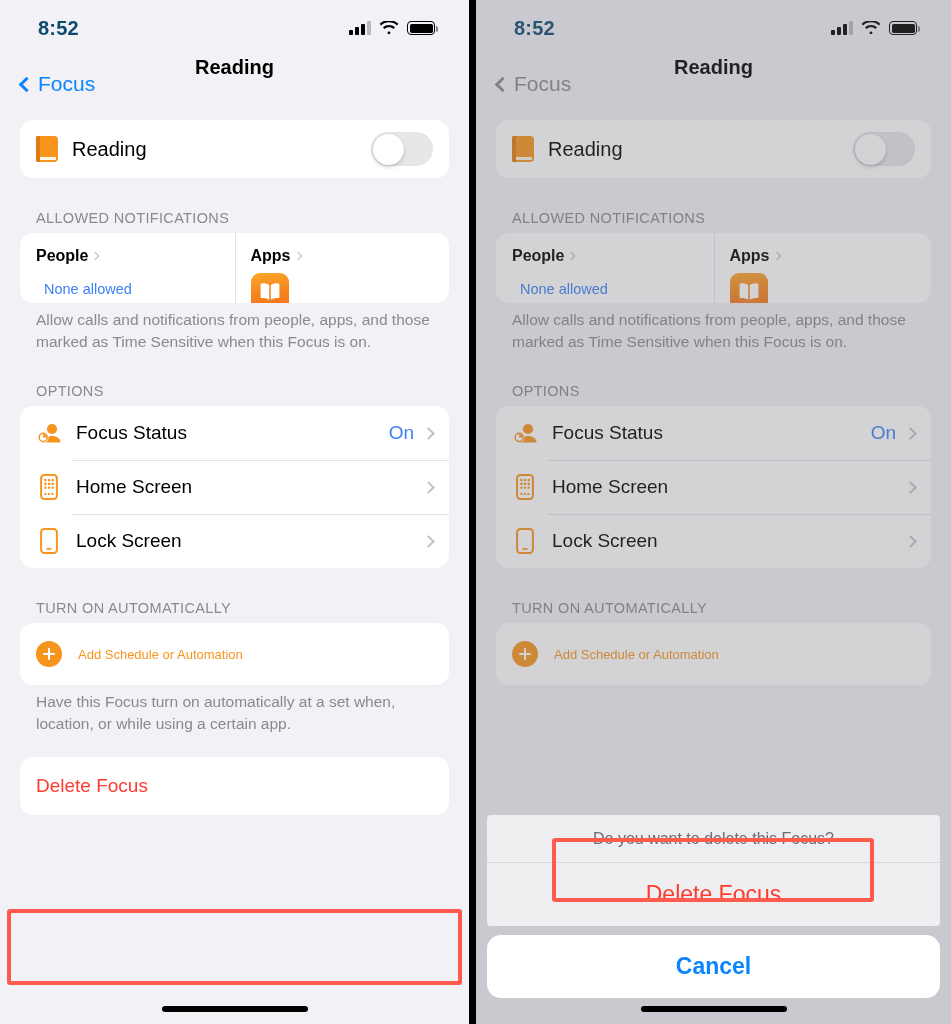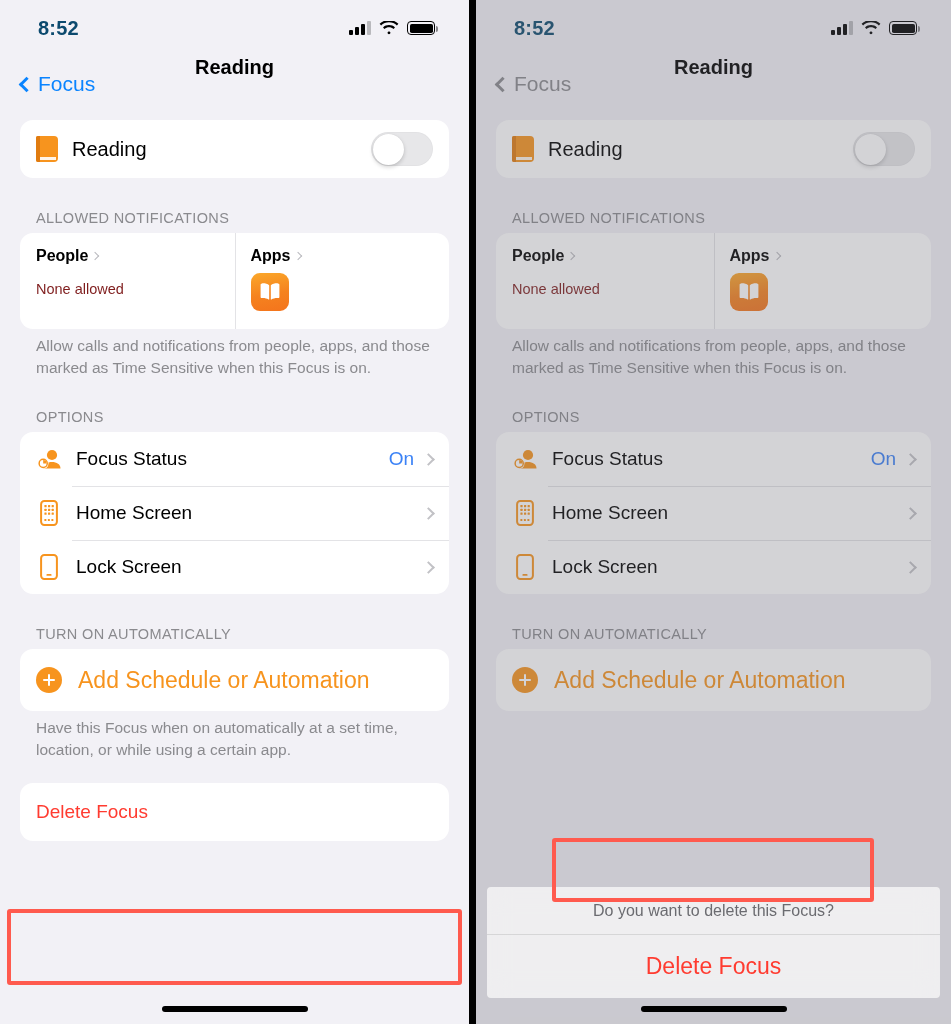--- a/index.html
+++ b/index.html
@@ -67,46 +67,46 @@
   .book-closed .spine { position:absolute; left:0; top:0; bottom:0; width:4px; background:#e07b10; border-radius:2px 0 0 2px; }
   .book-closed .pages { position:absolute; left:4px; right:2px; bottom:2px; height:3px; background:#fff; opacity:.9;}
 
   .toggle { margin-left:auto; width:62px; height:34px; background:#e7e7e9; border-radius:17px; position:relative; cursor:pointer; box-shadow: inset 0 0 0 1px rgba(0,0,0,0.02); }
   .toggle .knob { position:absolute; top:1.5px; left:1.5px; width:31px; height:31px; border-radius:50%; background:#fff; box-shadow:0 2px 4px rgba(0,0,0,.18), 0 0 1px rgba(0,0,0,.1); }
 
   
   .section-header { font-size:14.5px; color:#8a8a8e; letter-spacing:.35px; padding: 0 16px 7px; text-transform: uppercase; }
 
   
-  .split { display:flex; background:#fff; border-radius:13px; overflow:hidden; height:96px;justify-content:space-between; }
+  .split { display:flex; background:#fff; border-radius:13px; overflow:hidden; height:70px;justify-content:space-between; }
   .split .half { flex:1; padding:14px 16px 0; position:relative; }
   .split .half + .half::before { content:""; position:absolute; left:0; top:0; bottom:0; width:1px; background:#e3e3e6; }
   .split-title { font-size:16px; font-weight:bold; color:#000; display:flex; align-items:center; gap:4px; }
   .chev-sm { display:inline-block; width:6px; height:6px; border-right:1.8px solid #b8b8bd; border-top:1.8px solid #b8b8bd; transform: rotate(45deg); }
-  .split-sub { font-size:14.5px; color:#7f1d1d; margin-top:16px; }
+  .split-sub { font-size:14.5px; color:#3b82f6; margin-top:16px;margin-left:8px; }
   .app-icon { width:38px; height:38px; border-radius:9px; margin-top:8px; background:linear-gradient(170deg,#fba82a 0%, #f5821f 55%, #f4741c 100%); display:flex; align-items:center; justify-content:center; }
   .app-icon svg { width:24px; height:20px; display:block; }
 
   
   .footnote { font-size:15.5px; line-height:1.42; color:#8a8a8e; padding:6px 16px 0; }
 
   
   .opt-icon { width:26px; display:flex; justify-content:center; align-items:center; }
   .opt-label { font-size:19px; color:#000; margin-left:14px; }
   .opt-value { margin-left:auto; font-size:19px; color:#3b82f6; margin-right:10px; }
   .chev { display:inline-block; width:9px; height:9px; border-right:2.3px solid #c2c2c6; border-top:2.3px solid #c2c2c6; transform: rotate(45deg); margin-left:auto; }
   .opt-value + .chev { margin-left:0; }
 
   
   .add-row { min-height:62px; }
   .plus-circle { width:26px; height:26px; border-radius:50%; background:#f7941e; position:relative; flex:0 0 26px; }
   .plus-circle::before, .plus-circle::after { content:""; position:absolute; background:#fff; border-radius:1px; }
   .plus-circle::before { left:50%; top:7px; width:2.6px; height:12px; margin-left:-1.3px; }
   .plus-circle::after { top:50%; left:7px; height:2.6px; width:12px; margin-top:-1.3px; }
-  .add-label { font-size:23px; color:#f7941e; margin-left:16px;text-align:right; }
+  .add-label { font-size:13px; color:#f7941e; margin-left:16px;text-align:right; }
 
   
   .delete-label { font-size:19px; color:#ff3b30; }
 
   
   .hl {
     position:absolute; border:4px solid #ff5a4e; border-radius:3px;
     pointer-events:none; z-index:60;
   }
 
@@ -247,21 +247,21 @@
         </div>
       </div>
 
       <div class="section-header" style="margin-top:32px;">TURN ON AUTOMATICALLY</div>
       <div class="card">
         <div class="row add-row">
           <span class="plus-circle"></span>
           <span class="add-label">Add Schedule or Automation</span>
         </div>
       </div>
-      <div class="footnote">Have this Focus when on automatically at a set time, location, or while using a certain app.</div>
+      <div class="footnote">Have this Focus turn on automatically at a set when, location, or while using a certain app.</div>
 
       <div class="card" style="margin-top:22px;">
         <div class="row" style="min-height:58px;">
           <span class="delete-label">Delete Focus</span>
         </div>
       </div>
 
     </div>
 
     <div class="hl" style="left:7px; top:909px; width:455px; height:76px;"></div>
@@ -400,19 +400,20 @@
     </div>
 
     <div class="dim-overlay"></div>
 
     <div class="sheet-wrap">
       <div class="sheet-group">
         <div class="sheet-msg">Do you want to delete this Focus?</div>
         <div class="sheet-sep"></div>
         <div class="sheet-btn destructive">Delete Focus</div>
       </div>
+      <div class="sheet-cancel">Cancel</div>
     </div>
 
     <div class="hl" style="left:76px; top:838px; width:322px; height:64px;"></div>
     <div class="home-indicator"></div>
   </div>
 
 </div>
 
 </body></html>

